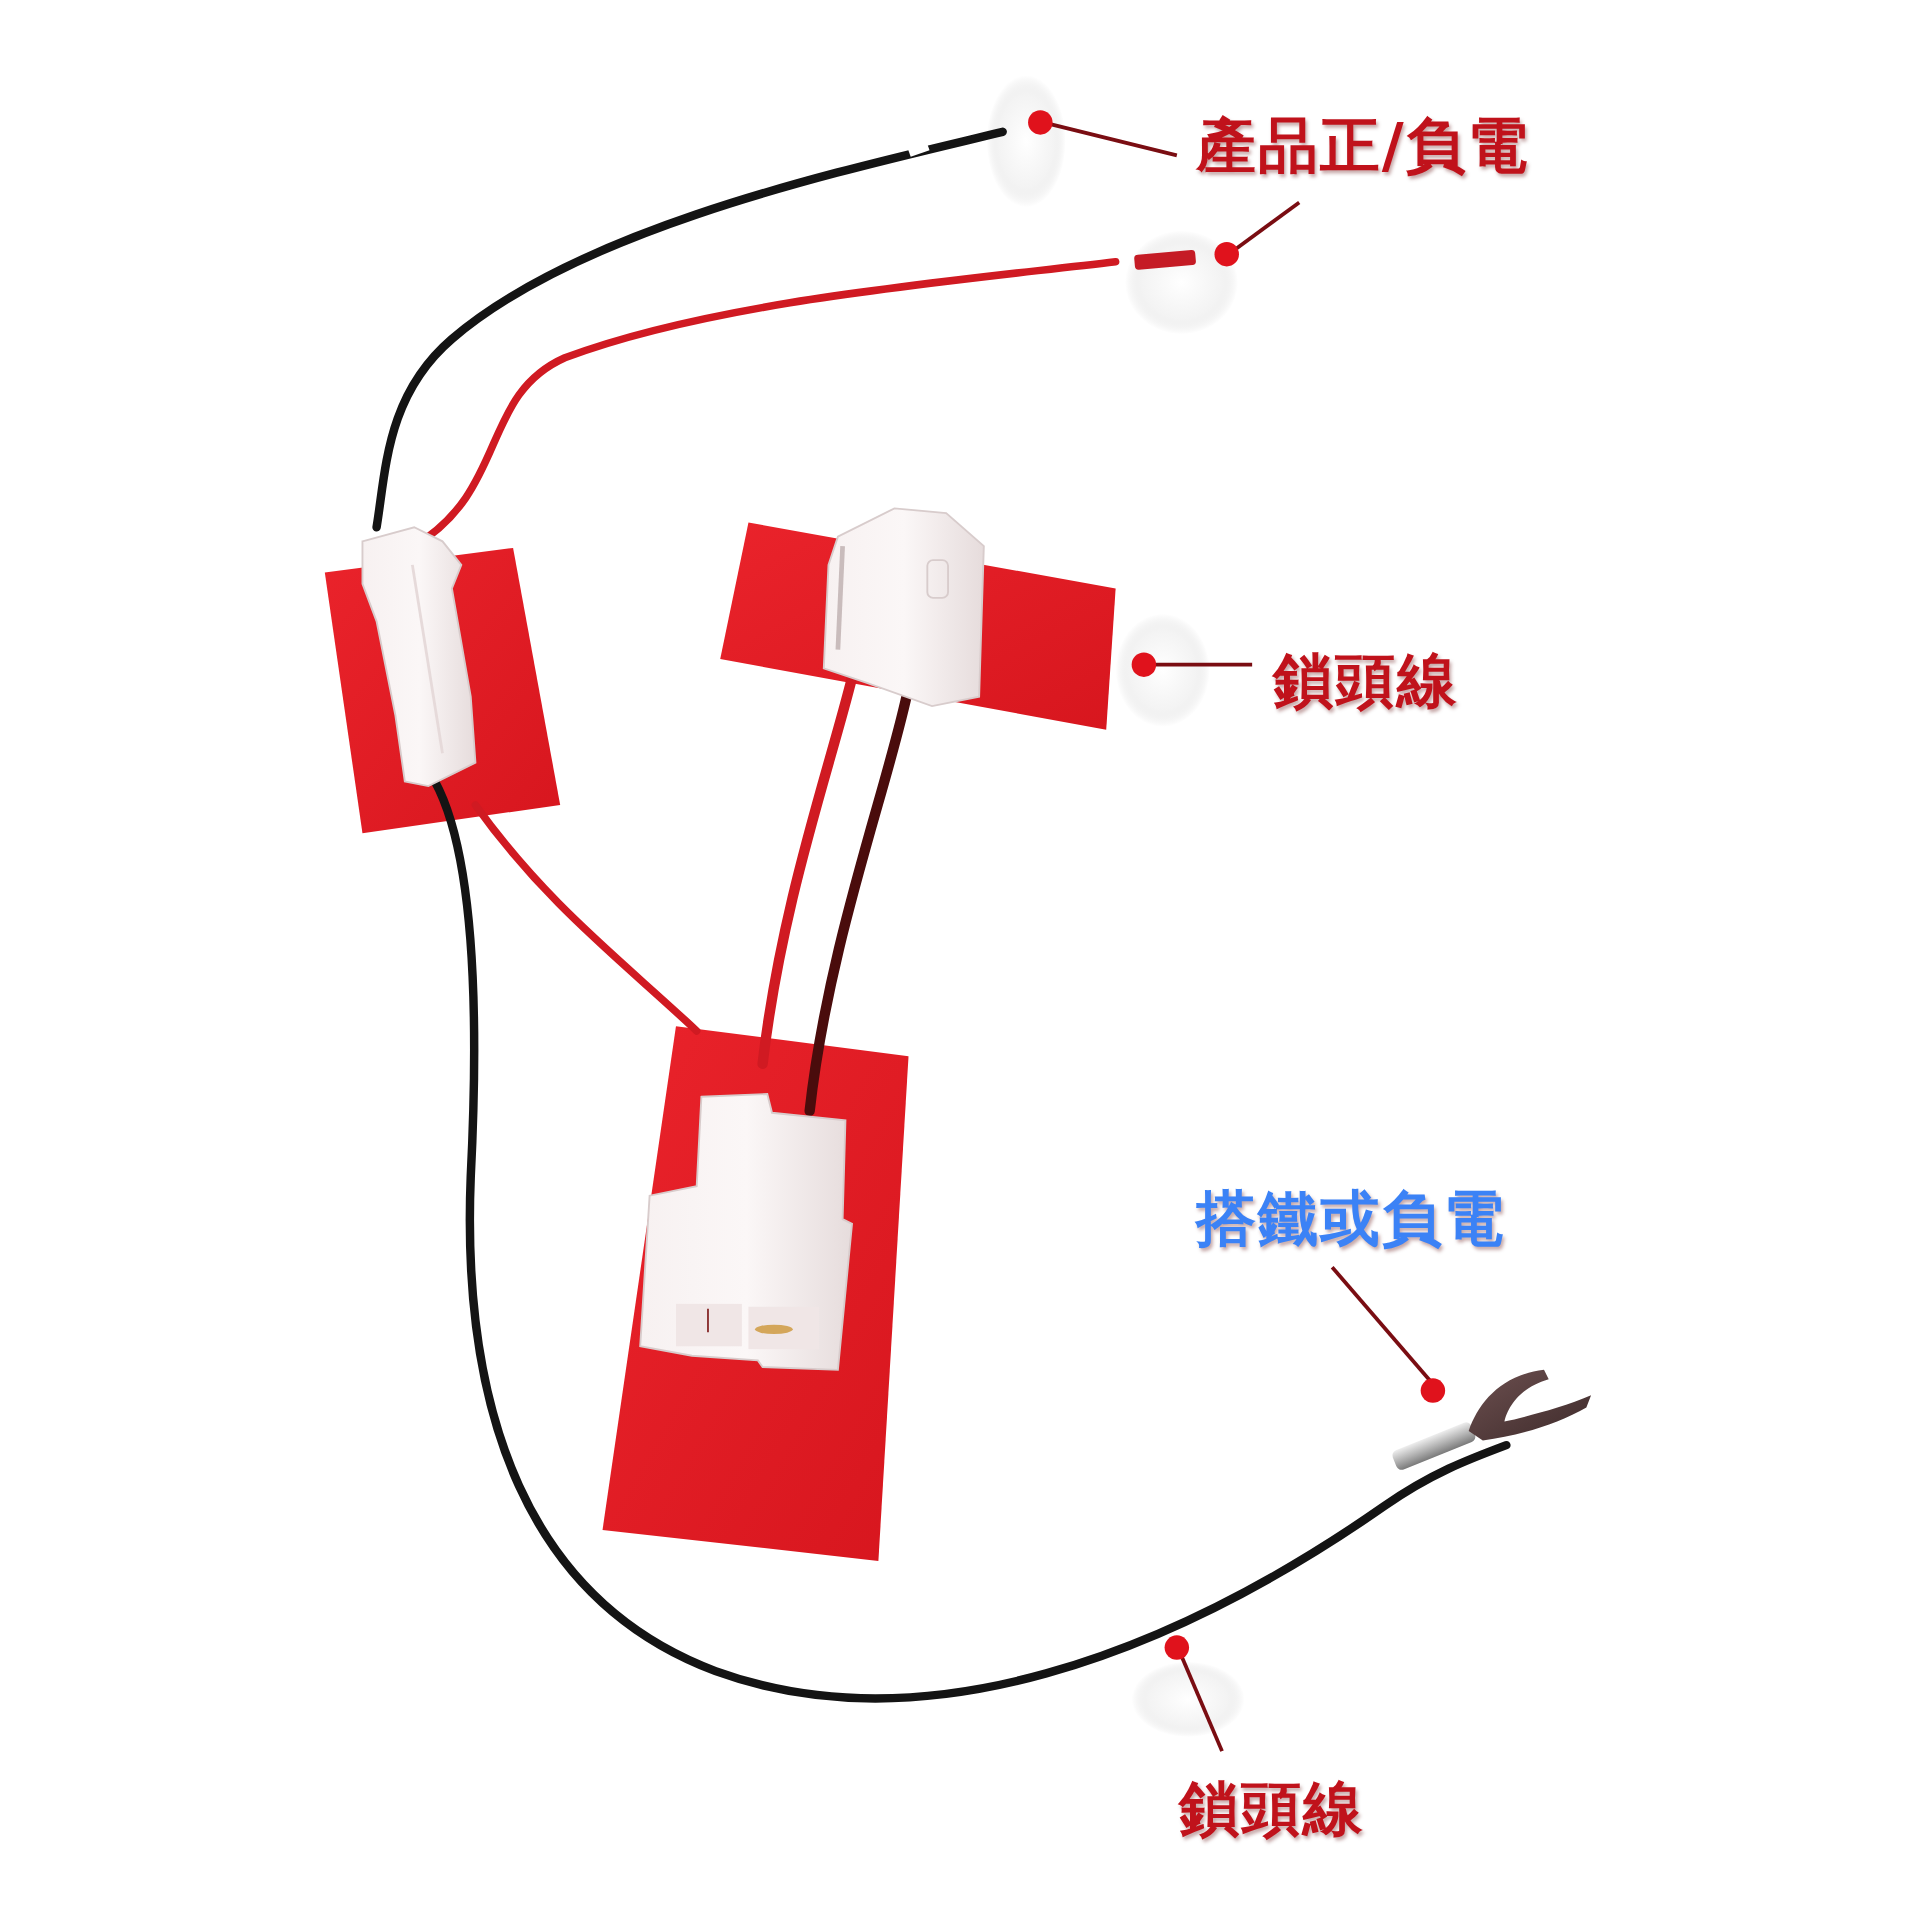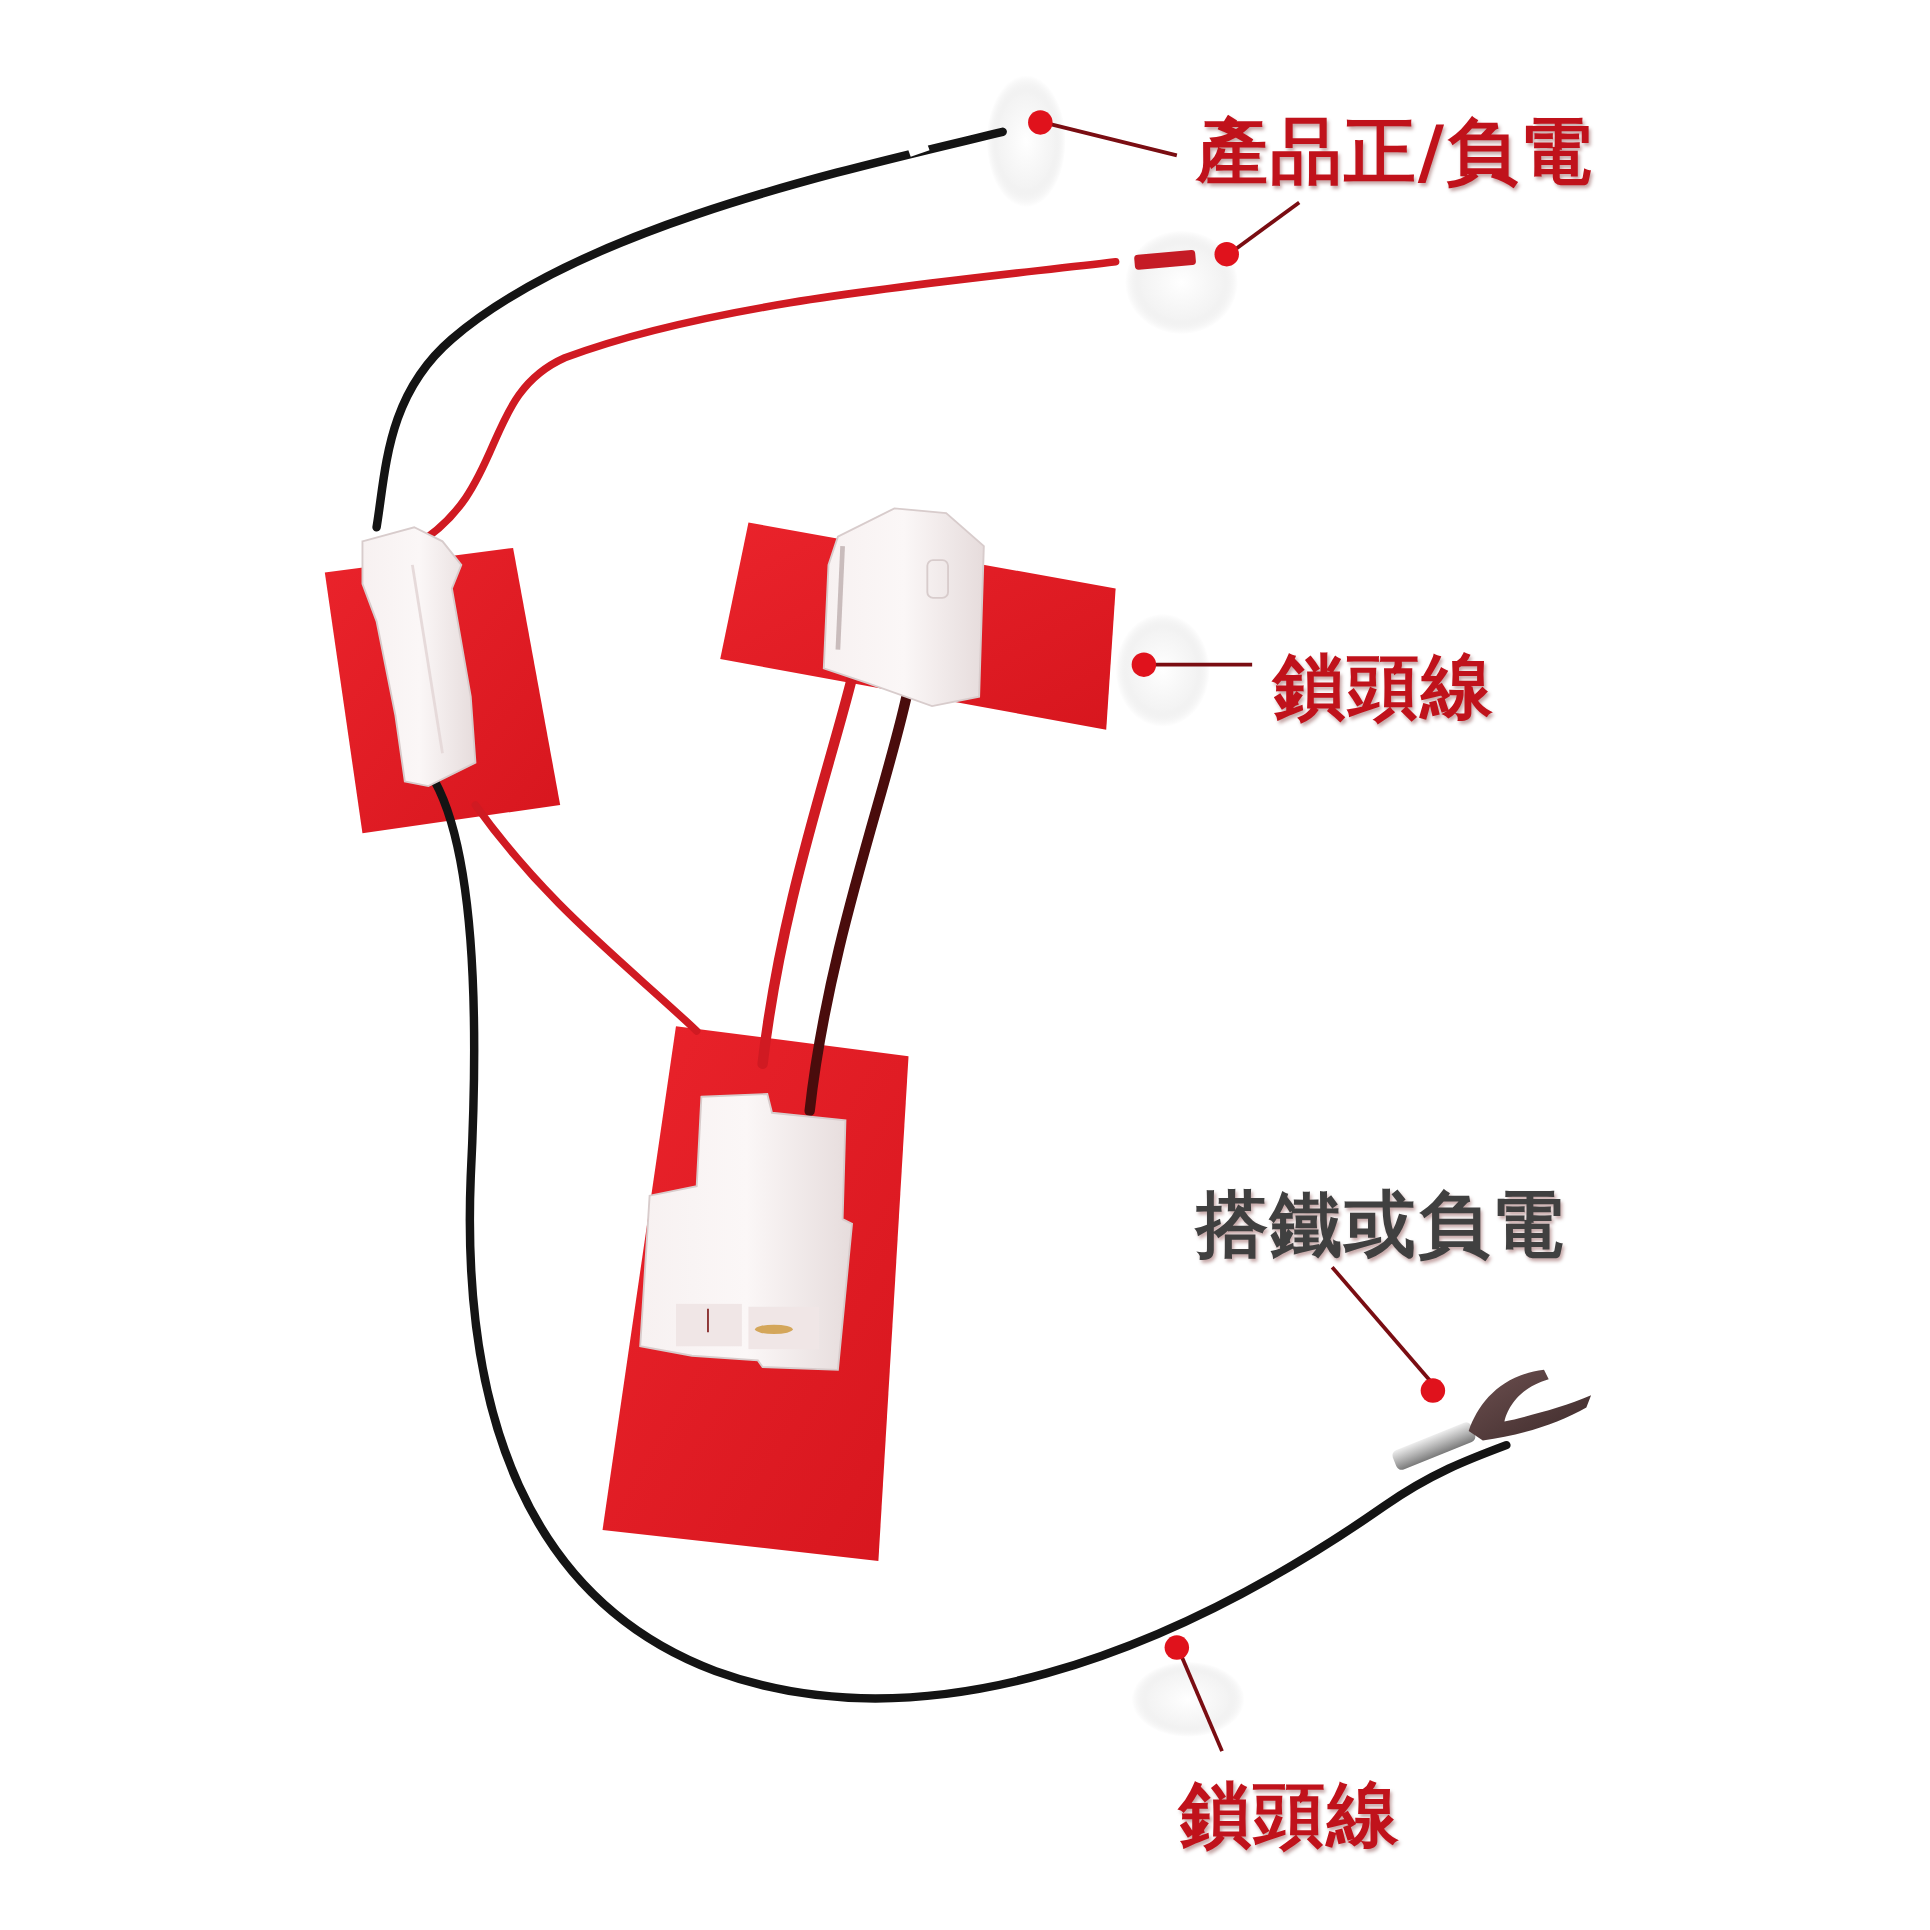--- a/index.html
+++ b/index.html
@@ -19,21 +19,21 @@
       position: absolute;
       left: 0;
       top: 0;
       width: 1930px;
       height: 1930px;
     }
     .label {
       position: absolute;
       font-family: "DejaVu Sans", "Liberation Sans", sans-serif;
       font-weight: bold;
-      font-size: 72px;
+      font-size: 60px;
       line-height: 1;
       letter-spacing: 1.9px;
       white-space: nowrap;
       text-shadow: 1.9px 2.8px 3.8px rgba(90, 0, 0, 0.35);
     }
   </style>
 </head>
 <body>
 
 <div id="stage">
@@ -135,16 +135,16 @@
       <line x1="1415" y1="1346" x2="1522" y2="1470" stroke="#7a0d12" stroke-width="4"></line>
       <circle cx="1522" cy="1477" r="13" fill="#e0121c"></circle>
 
       <line x1="1252" y1="1752" x2="1298" y2="1860" stroke="#7a0d12" stroke-width="4"></line>
       <circle cx="1250" cy="1750" r="13" fill="#e0121c"></circle>
     </g>
   </svg>
 
   <div class="label" style="left:1196px; top:115px; color:#c0121b;">產品正/負電</div>
   <div class="label" style="left:1273px; top:650px; color:#c0121b;">鎖頭線</div>
-  <div class="label" style="left:1196px; top:1188px; color:#404040;">搭鐵或負電</div>
+  <div class="label" style="left:1196px; top:1188px; color:#3b82f6;">搭鐵或負電</div>
   <div class="label" style="left:1179px; top:1778px; color:#c0121b;">鎖頭線</div>
 </div>
 
 
 </body></html>

